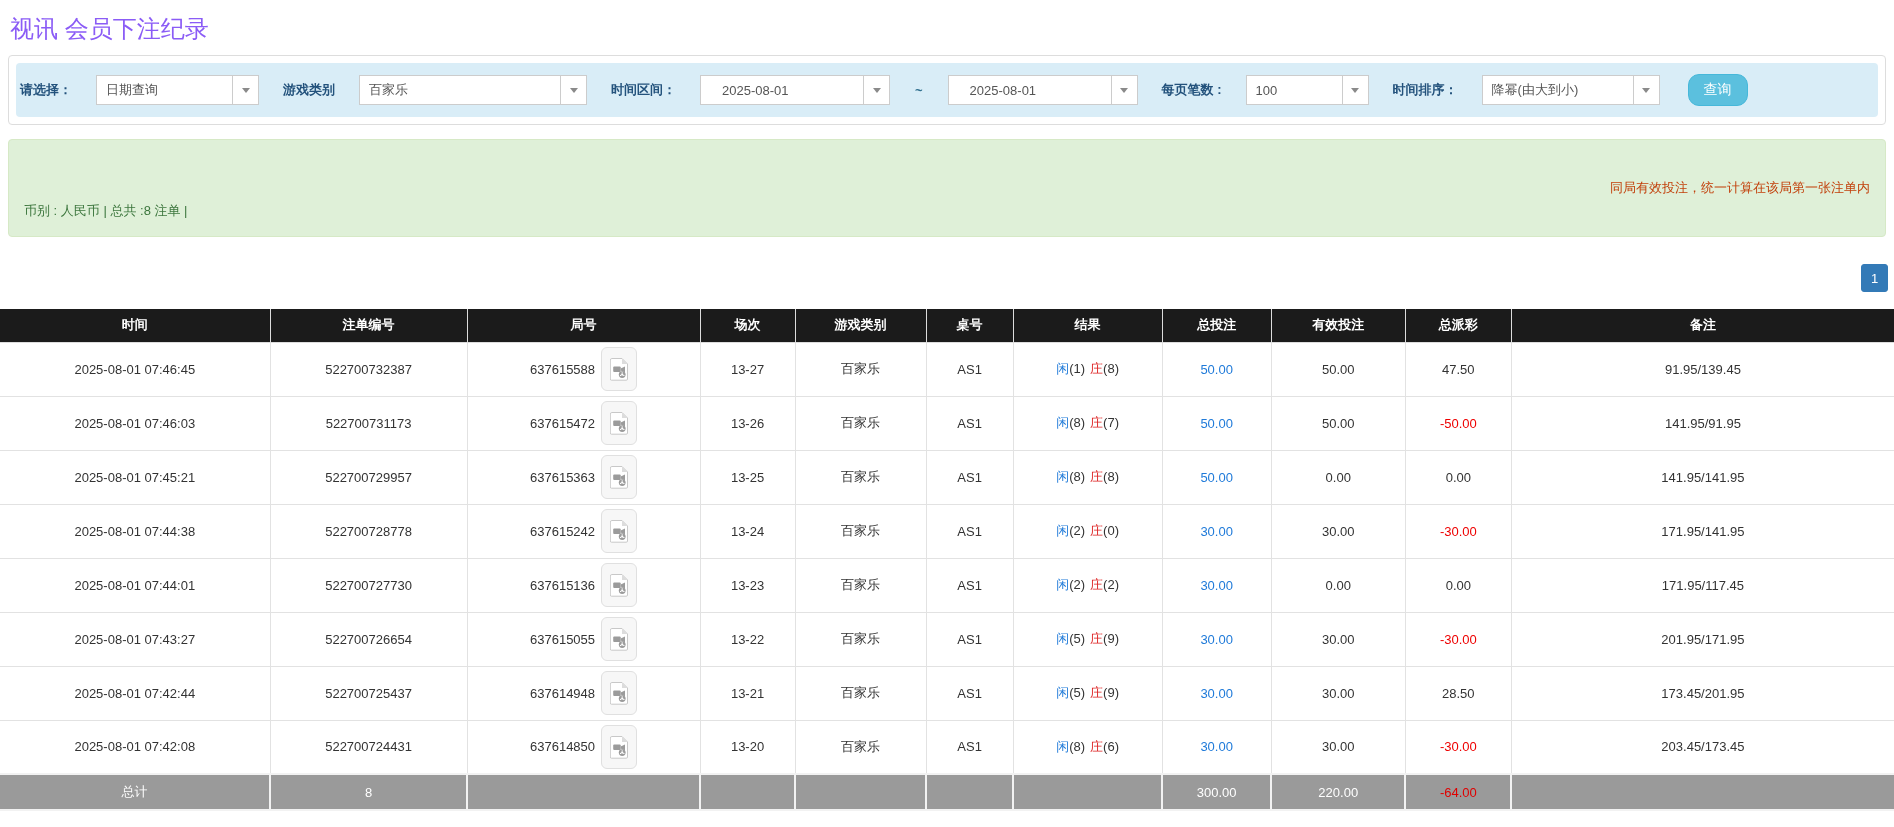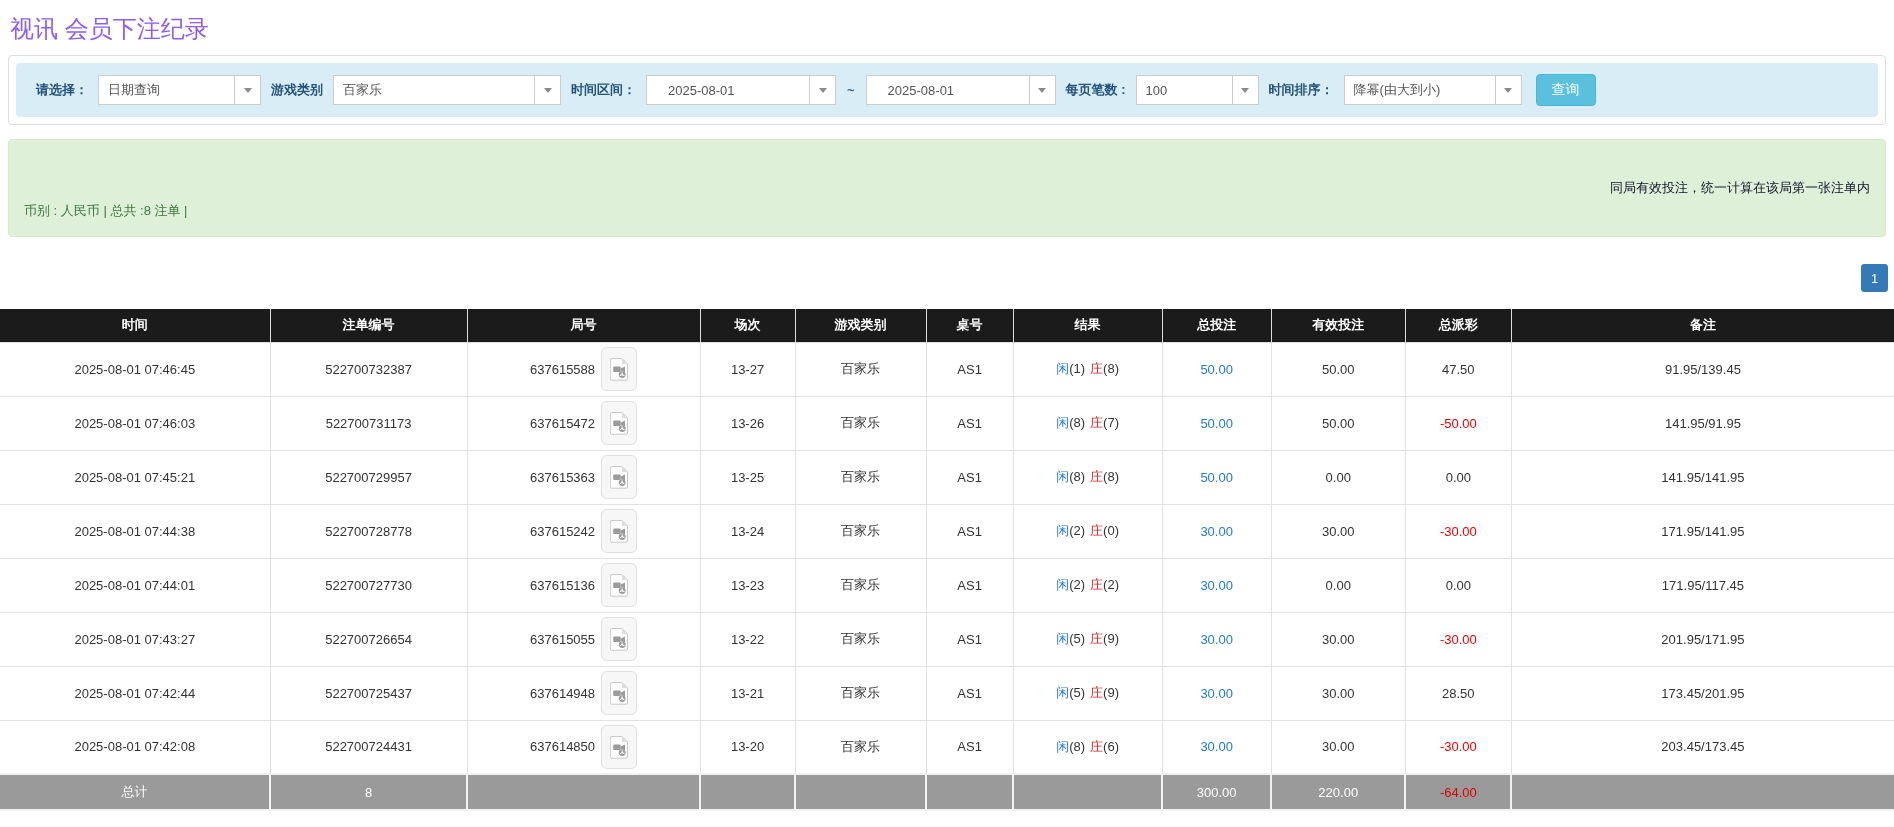--- a/index.html
+++ b/index.html
@@ -3,40 +3,40 @@
 <meta charset="utf-8">
 <style>
   * { margin:0; padding:0; box-sizing:border-box; }
   html,body { width:1894px; height:827px; overflow:hidden; background:#fff;
               font-family:"Liberation Sans","DejaVu Sans",sans-serif; }
 
   .page-title { font-size:24px; color:#8b5cf6; font-weight:normal; margin:13px 10px 10px 10px; }
 
   
   .filter-panel { margin:0 8px; border:1px solid #ddd; border-radius:4px; background:#fff; padding:7px; }
-  .filter-bar { background:#d9edf7; border-radius:4px; padding:11px 20px; display:flex; align-items:center; gap:10px; font-size:13px; }
+  .filter-bar { background:#d9edf7; border-radius:4px; padding:11px 4px; display:flex; align-items:center; gap:24px; font-size:13px; }
   .filter-label { color:#23527c; font-weight:bold; white-space:nowrap; }
   .tilde { color:#31708f; font-weight:bold; padding:0 1px; }
   .combo { display:flex; align-items:stretch; background:#fff; border:1px solid #ccc; border-radius:0; height:30px; overflow:hidden; }
   .combo .val { display:flex; align-items:center; padding:0 9px; color:#555; font-size:13px; }
   .combo .caret-box { width:26px; border-left:1px solid #ccc; background:#fff; display:flex; align-items:center; justify-content:center; cursor:pointer; }
   .caret { width:0; height:0; border-left:4px solid transparent; border-right:4px solid transparent; border-top:5px solid #8a8a8a; }
   .w-select1 .val { width:135px; }
   .w-select2 .val { width:200px; }
   .w-date .val    { width:150px;margin-left:12px; }
   .w-size .val    { width:95px;  }
   .w-sort .val    { width:150px; }
-  .btn-search { background:#5bc0de; border:1px solid #46b8da; color:#fff; font-size:14px; border-radius:4px;
+  .btn-search { background:#5bc0de; border:1px solid #46b8da; color:#fff; font-size:14px; border-radius:11px;
                 padding:6px 15px; height:32px; cursor:pointer; margin-left:4px; }
 
   
   .summary-bar { margin:14px 8px 0 8px; background:#dff0d8; border:1px solid #d6e9c6; border-radius:4px;
                  padding:16px 15px; display:flex; justify-content:space-between; align-items:center; font-size:13px; }
   .summary-left  { color:#3c763d;margin-top:46px; }
-  .summary-right { color:#0f172a; }
+  .summary-right { color:#c2410c; }
 
   
   .pagination-row { display:flex; justify-content:flex-end; margin:27px 6px 17px 6px; }
   .pagination-row.bottom { margin:22px 6px 0 6px; }
   .page-btn { min-width:27px; height:28px; background:#337ab7; border:1px solid #337ab7; border-radius:3px;
               color:#fff; font-size:13px; display:flex; align-items:center; justify-content:center; cursor:pointer; }
 
   
   table { width:1894px; border-collapse:collapse; table-layout:fixed; font-size:13px;padding-left:42px; }
   thead th { background:#1b1b1b; color:#fff; font-weight:bold; height:33px; text-align:center;

